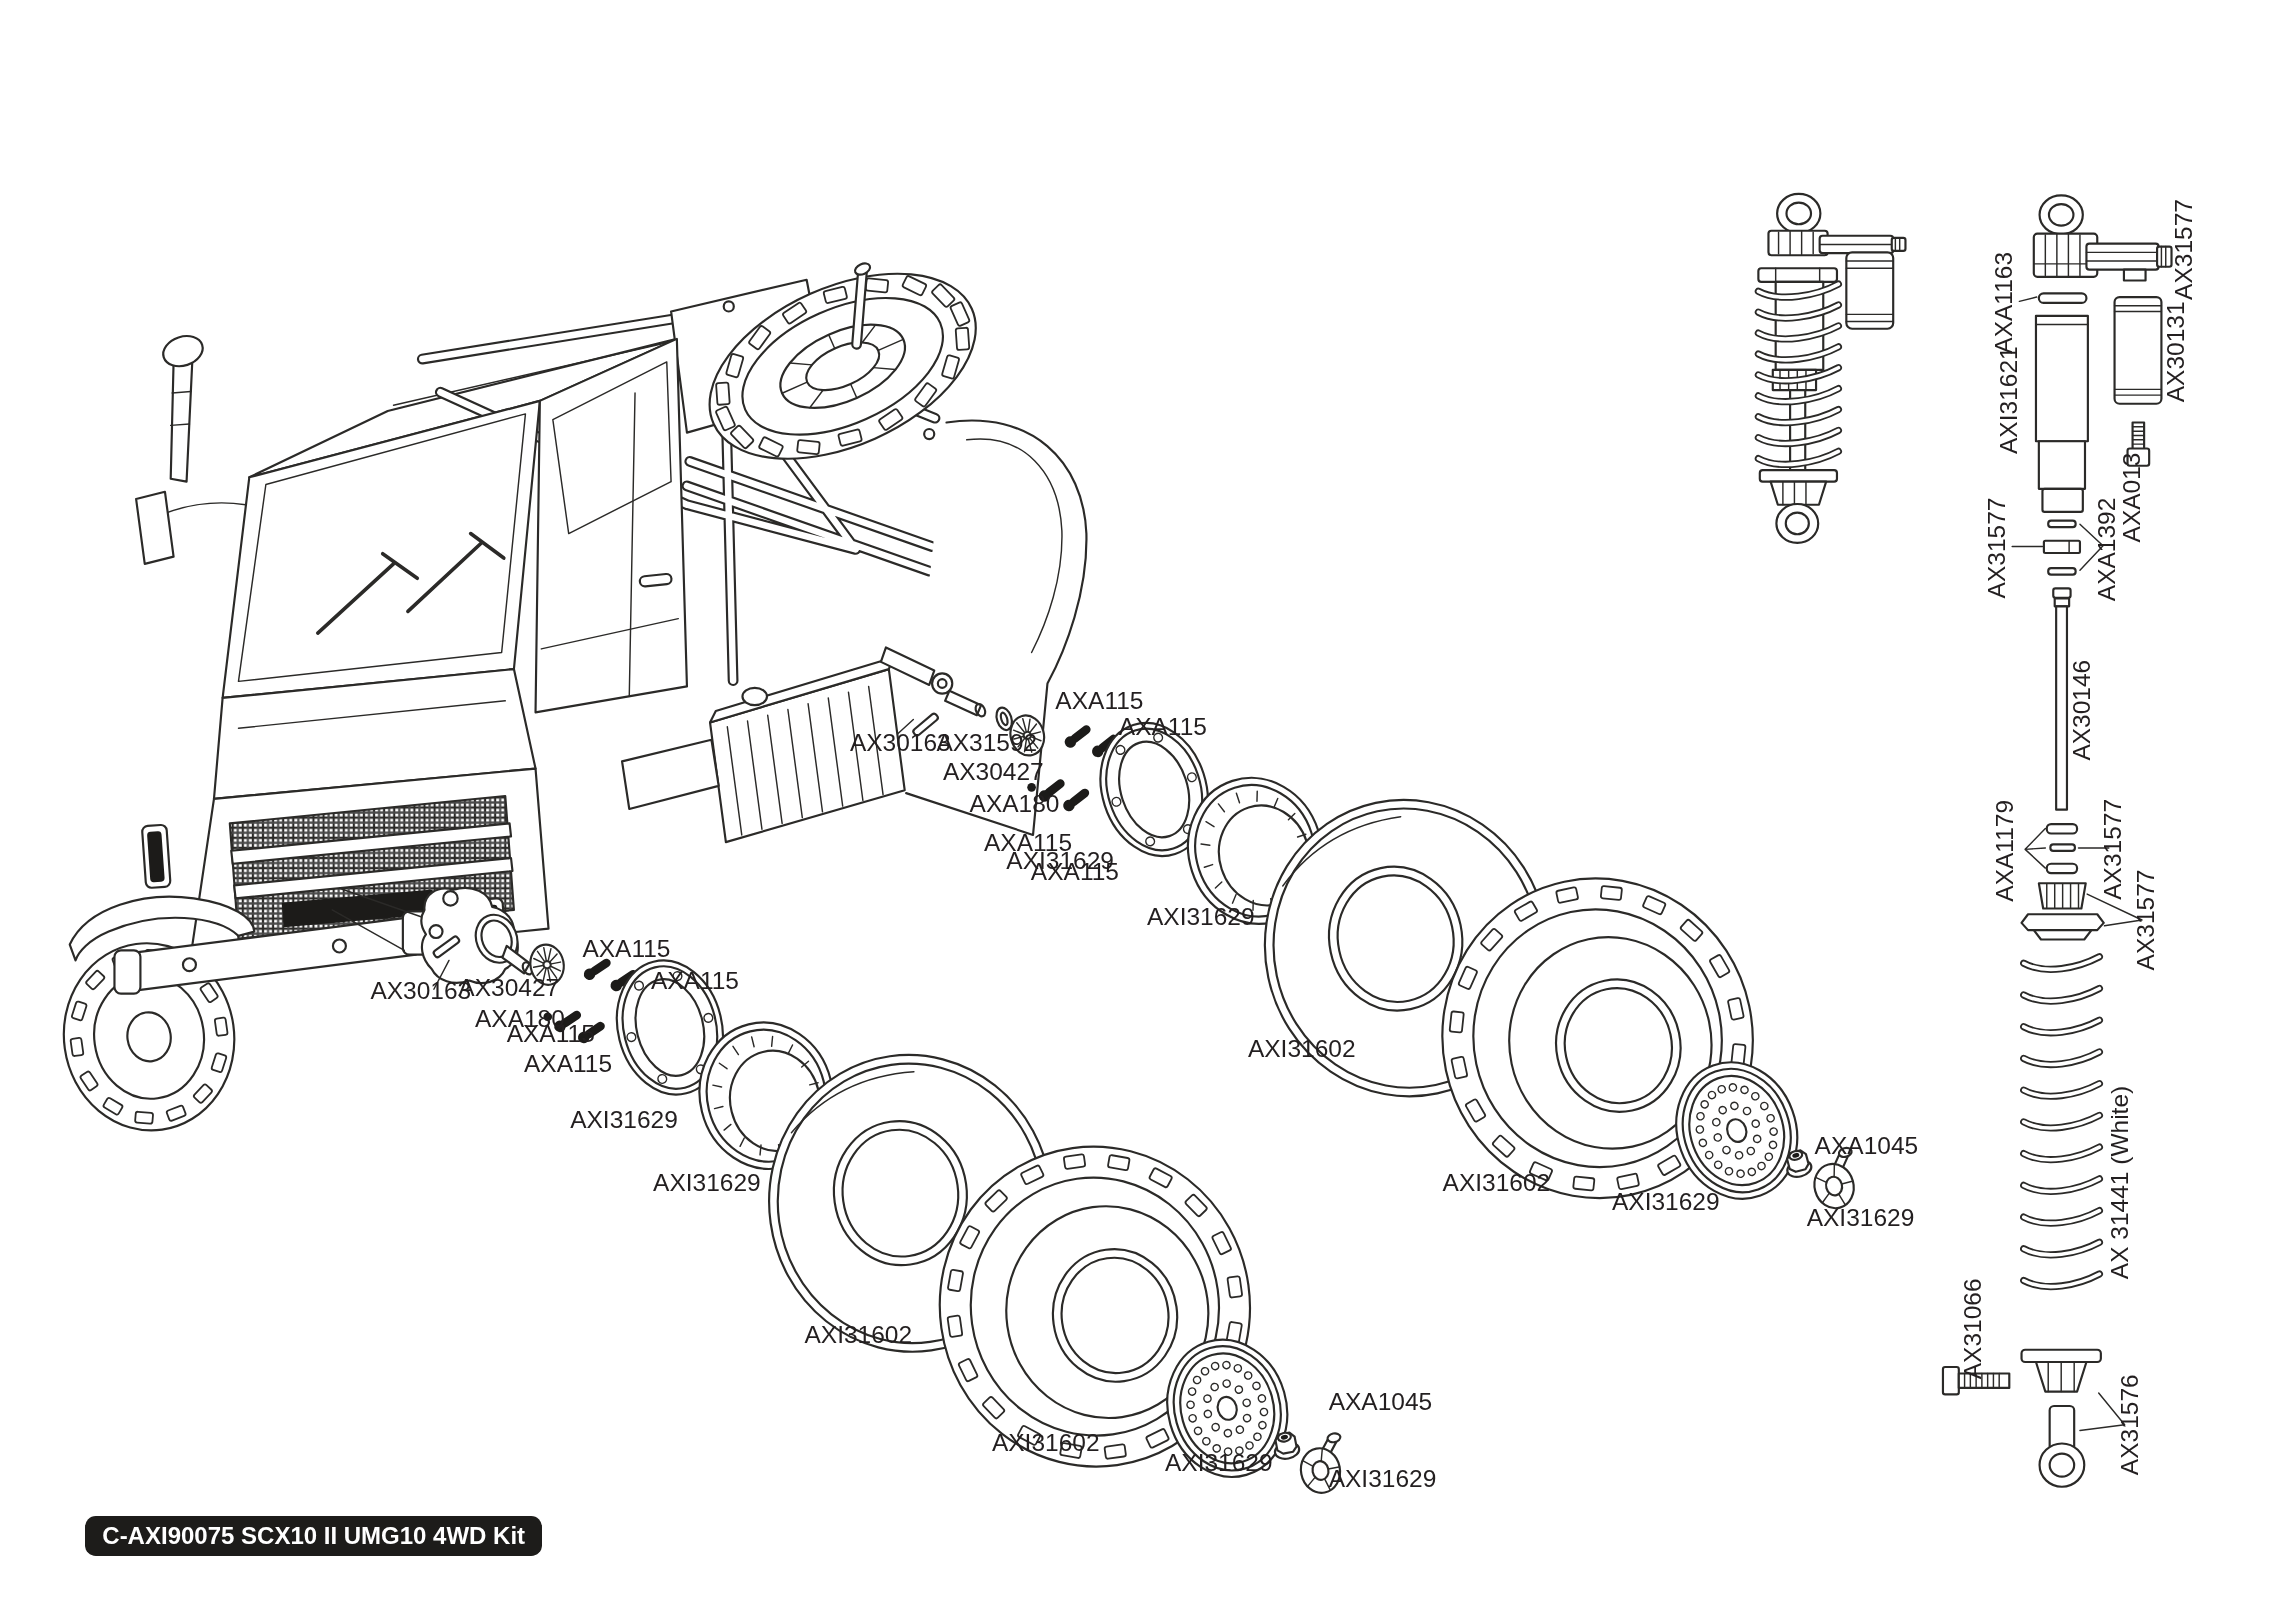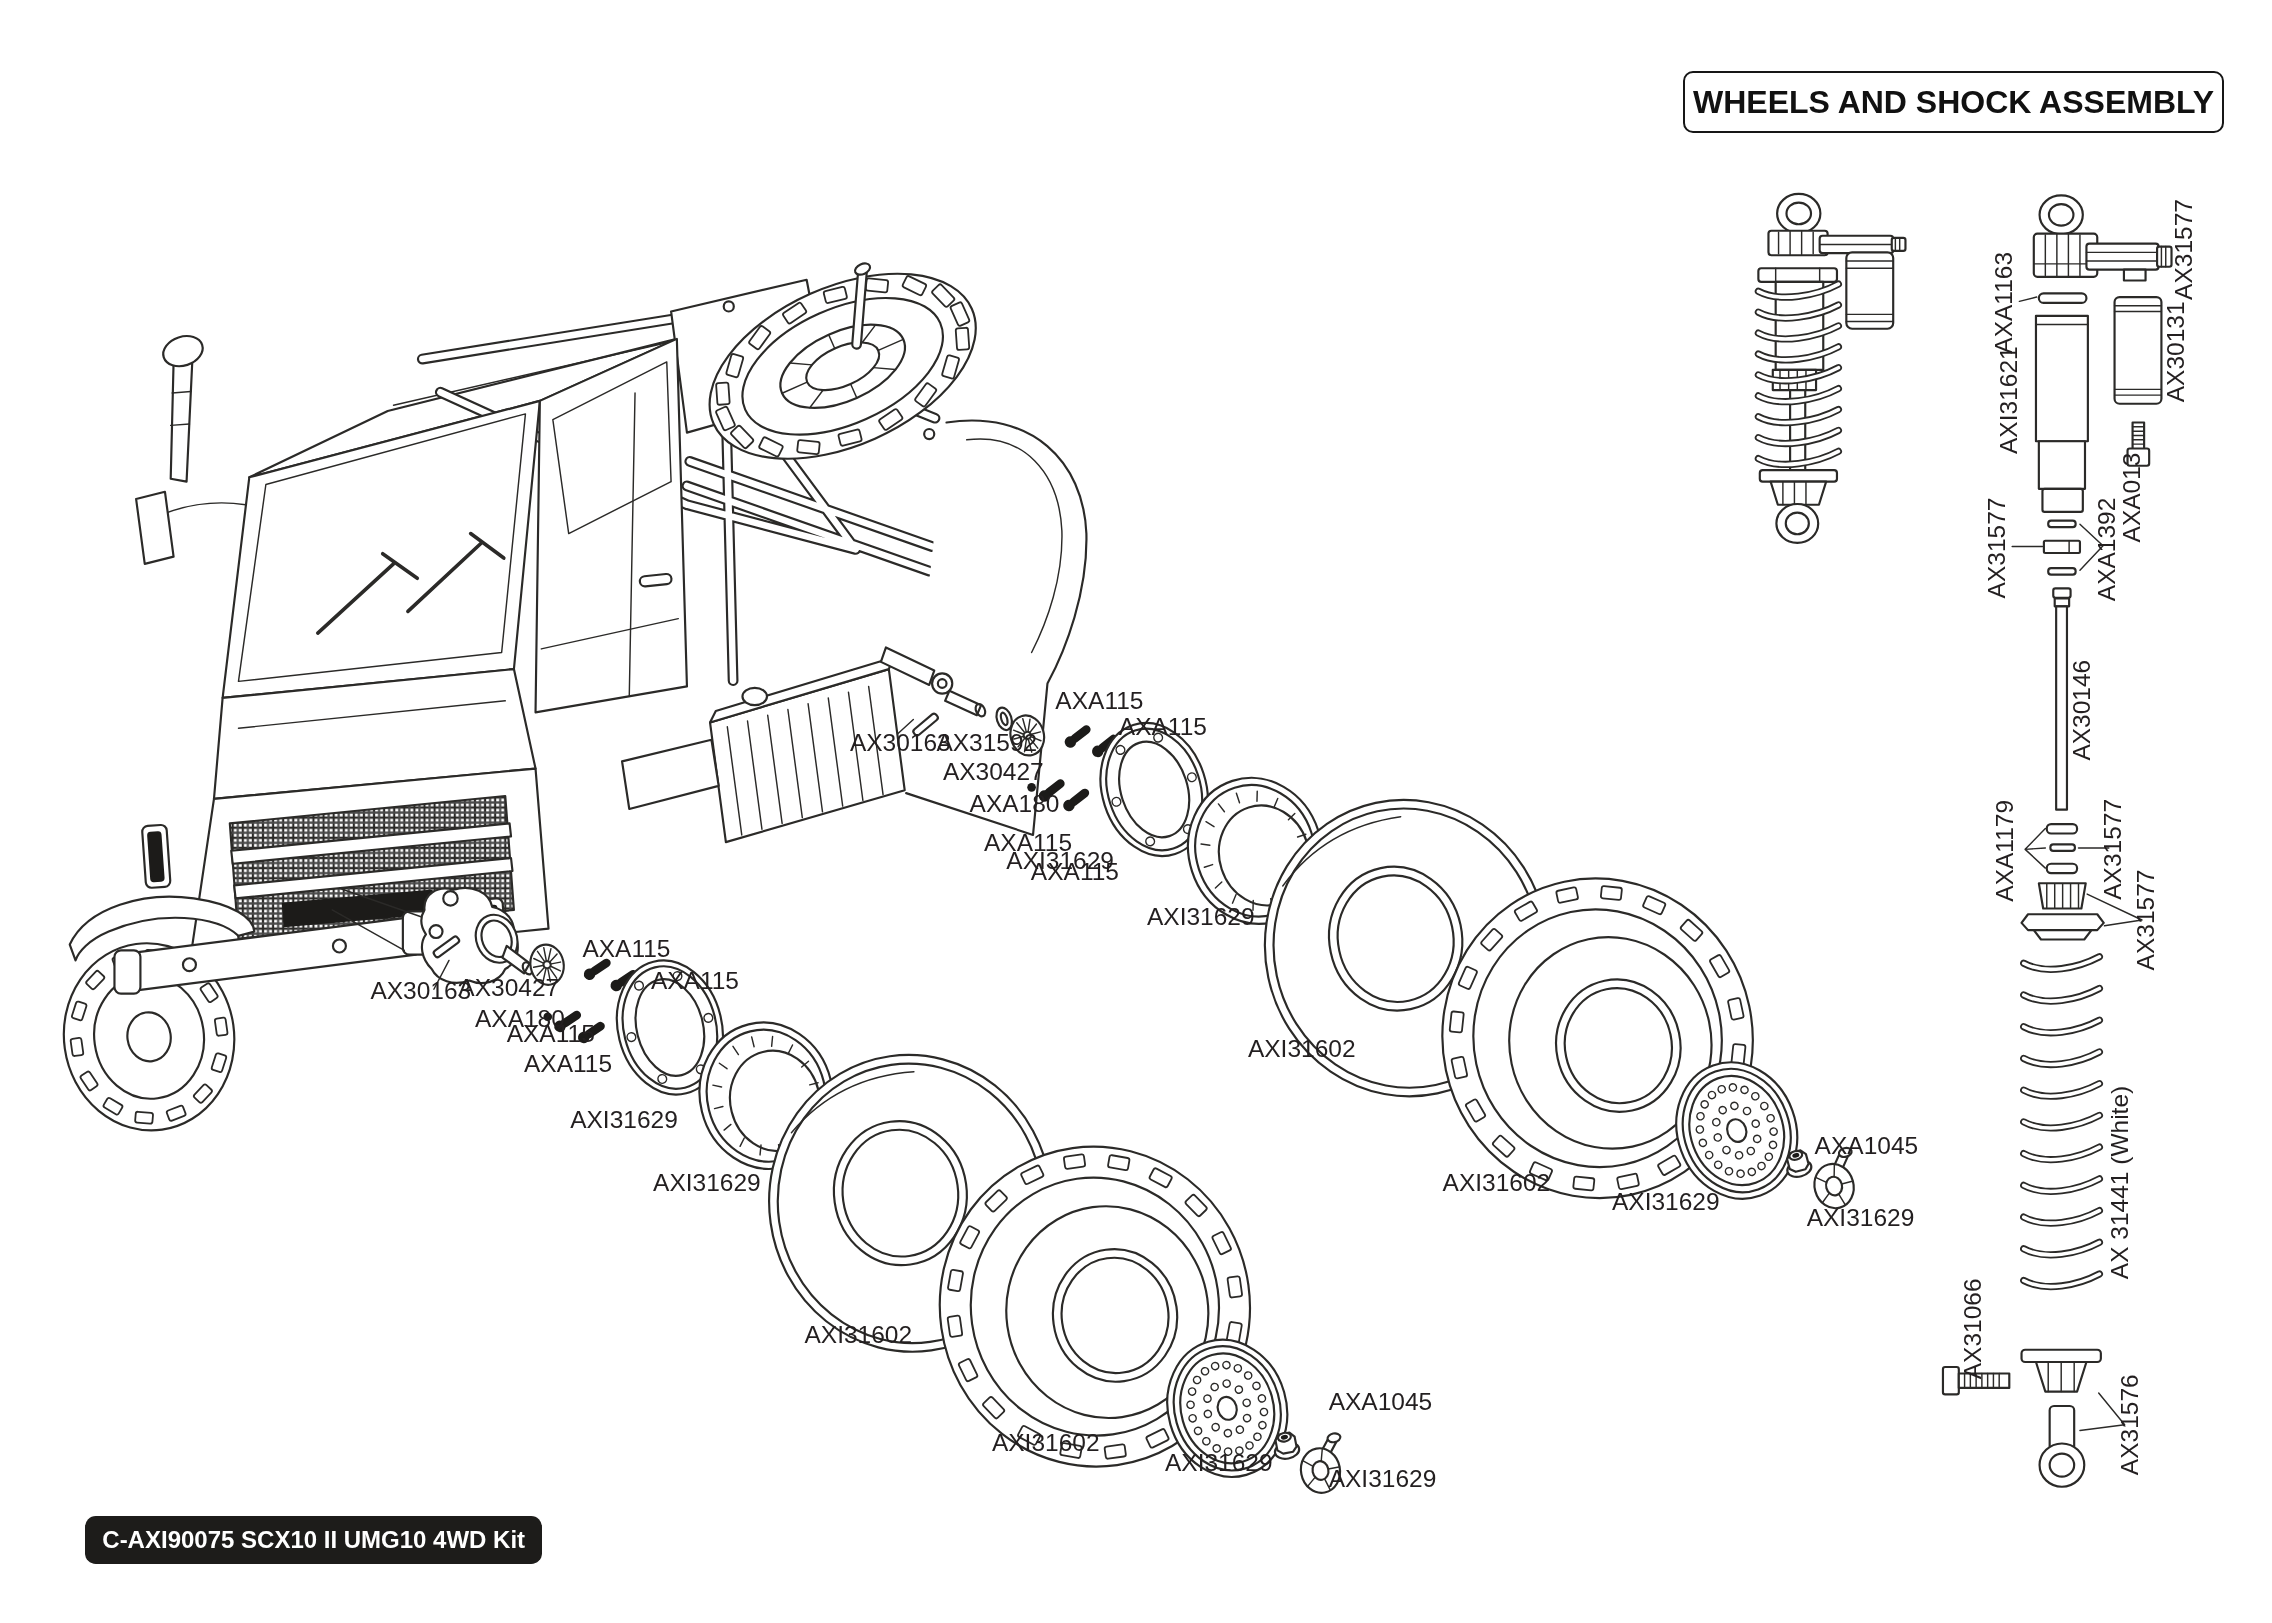--- a/index.html
+++ b/index.html
@@ -17,31 +17,30 @@
   .tube-i{stroke:#ffffff;stroke-width:9;fill:none;}
   .tread rect{fill:#ffffff;stroke:#2b2a28;stroke-width:2.5;}
   .holes circle{fill:#ffffff;stroke:#2b2a28;stroke-width:2;}
   .spokes line{stroke:#2b2a28;stroke-width:2;}
   #logo{position:absolute;left:92px;top:52px;display:flex;align-items:center;gap:24.5px;}
   #logo-text{font-weight:bold;font-size:114px;color:#6d6e71;letter-spacing:-5px;line-height:1;
              transform:scaleY(.92);}
   #title-box{position:absolute;left:1683px;top:71px;width:537px;height:58px;border:2.9px solid #161616;
              border-radius:10px;display:flex;align-items:center;justify-content:center;
              font-weight:bold;font-size:32px;color:#111;letter-spacing:0px;white-space:nowrap;}
-  #kit-badge{position:absolute;left:85px;top:1516px;height:48px;background:#1d1c1a;color:#fff;
+  #kit-badge{position:absolute;left:85px;top:1516px;height:40px;background:#1d1c1a;color:#fff;
              border-radius:10.8px;display:flex;align-items:center;padding:0 17.3px;
              font-weight:bold;font-size:24px;white-space:nowrap;}
 </style>
 </head>
 <body>
 
 <div id="page">
 
 
-  <div id="title-box">WHEELS AND SHOCK ASSEMBLY</div>
 
   <div id="kit-badge">C-AXI90075 SCX10 II UMG10 4WD Kit</div>
 
   <svg id="diagram" width="2273" height="1623" viewBox="0 0 3151 2251">
     <defs>
       <pattern id="mesh" width="14" height="14" patternUnits="userSpaceOnUse">
         <rect width="14" height="14" fill="#fff"></rect>
         <path d="M0,7 H14 M7,0 V14" stroke="#4a4a4a" stroke-width="3"></path>
       </pattern>
     </defs>

